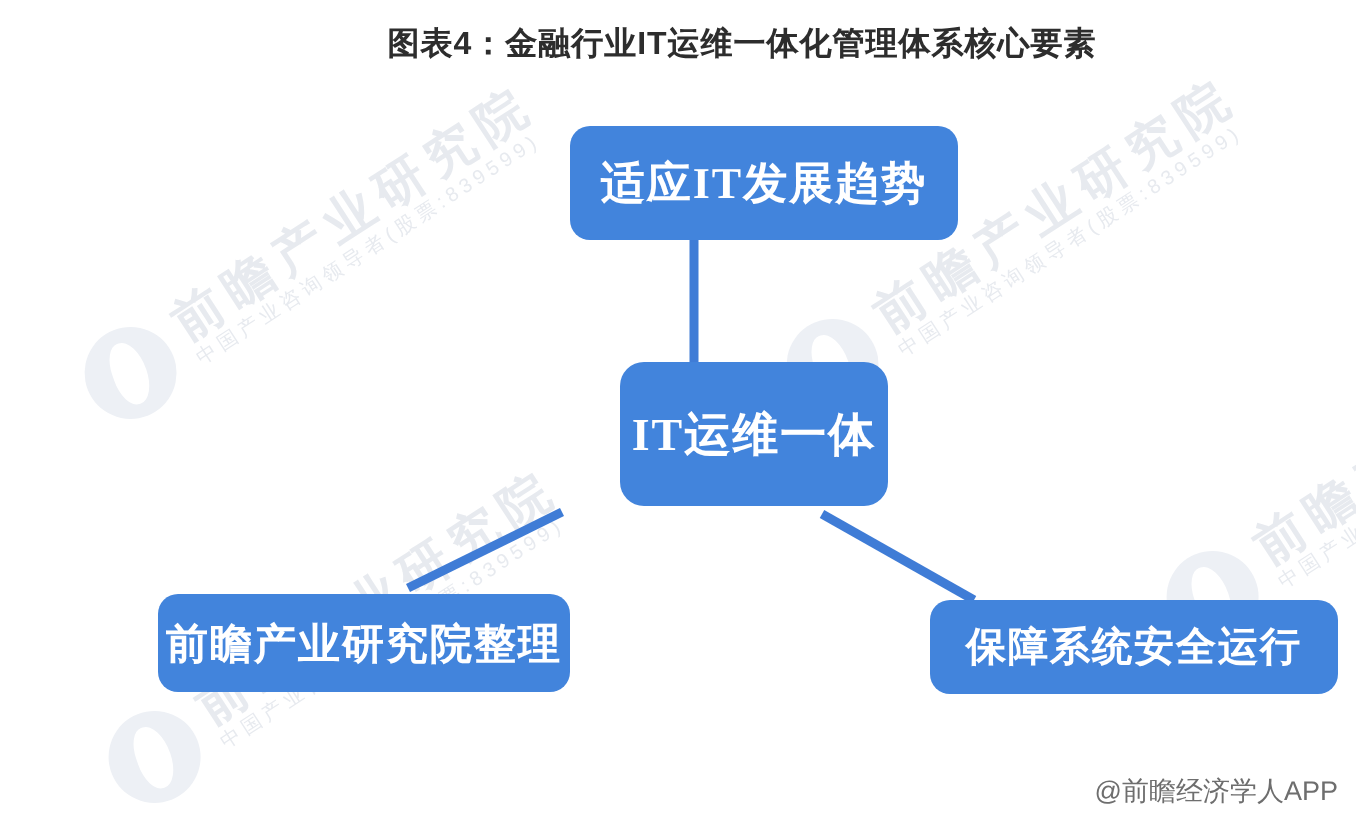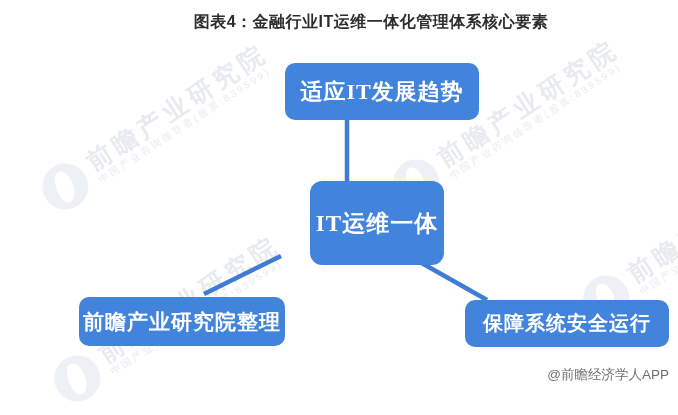--- a/index.html
+++ b/index.html
@@ -88,40 +88,40 @@
     display: flex;
     flex-direction: column;
     align-items: center;
     justify-content: center;
     text-align: center;
     z-index: 2;
     letter-spacing: 1px;
     margin-left: 32px;
   }
   .node-top    { left: 253px; top: 63px;  width: 194px; height: 57px; font-size: 22px; }
-  .node-center { left: 278px; top: 181px; width: 134px; height: 84px; font-size: 23px;
+  .node-center { left: 278px; top: 181px; width: 134px; height: 72px; font-size: 23px;
                  border-radius: 12px; line-height: 37px; }
   .node-left   { left: 47px;  top: 297px; width: 206px; height: 49px; font-size: 21px; }
   .node-right  { left: 433px; top: 300px; width: 204px; height: 47px; font-size: 20px; font-family: Liberation Mono, monospace; }
 
   
   .source-note {
     position: absolute;
     left: 10px;
     top: 387px;
     font-size: 12.5px;
     font-style: italic;
     color: #8a8a8a;
     font-family: "Liberation Serif", serif;
     z-index: 2;
   }
   .credit-note {
     position: absolute;
     right: 9px;
-    top: 366px;
+    top: 387px;
     font-size: 13.5px;
     color: #6e6e6e;
     z-index: 2;
   }
 </style>
 </head>
 <body>
 
 <div class="canvas">
 

